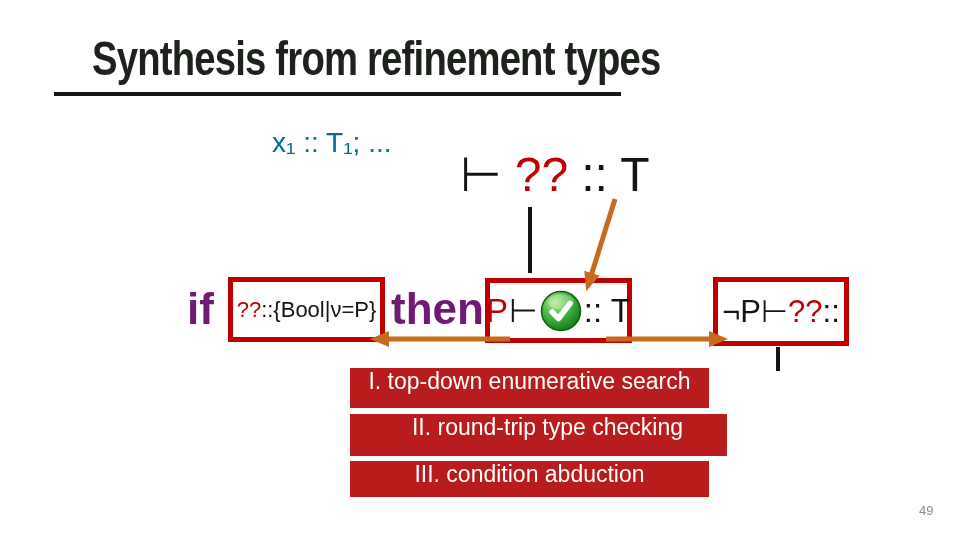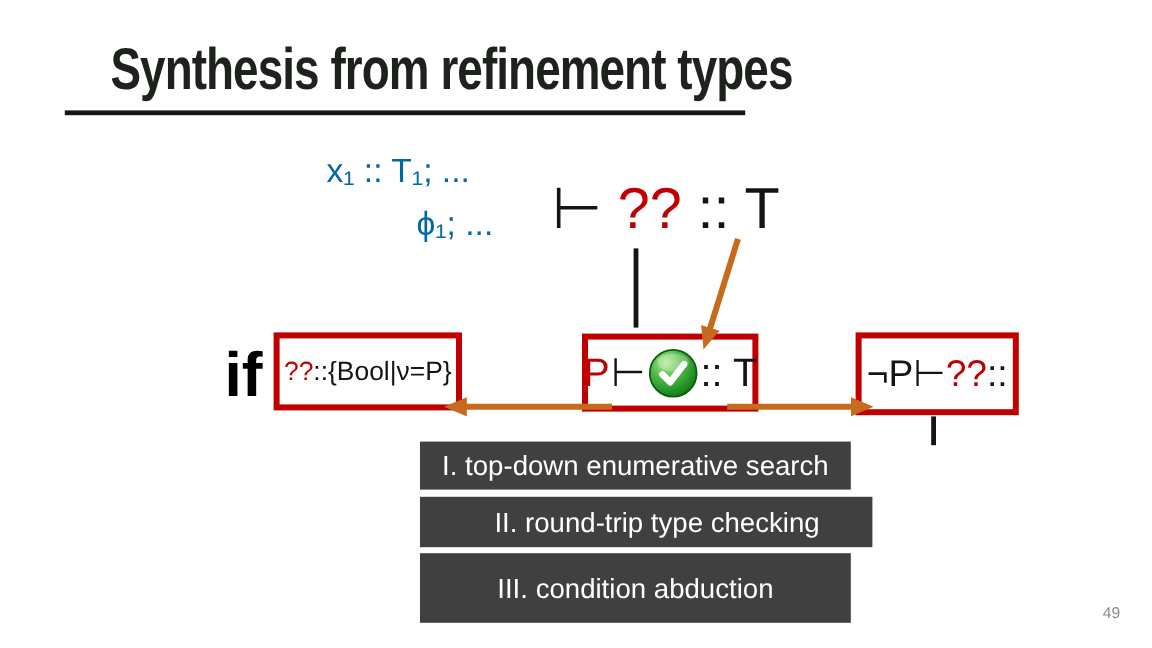--- a/index.html
+++ b/index.html
@@ -18,72 +18,72 @@
   .title-rule{position:absolute;left:6px;top:92px;width:567px;height:4px;background:#161616;}
 
   
   .ctx{position:absolute;font-size:28px;line-height:1.2;color:#0369a1;white-space:nowrap;}
   .ctx1{left:224px;top:126px;}
   .ctx2{left:299px;top:170px;}
   .judg{position:absolute;left:412px;top:146px;font-size:48px;line-height:1.2;display:flex;gap:13px;white-space:nowrap;}
   .hole{color:#C00000;}
 
   
-  .kw{position:absolute;top:287px;font-size:52px;font-weight:700;line-height:1;color:#000000;z-index:10;}
+  .kw{position:absolute;top:287px;font-size:44px;font-weight:700;line-height:1;color:#701a75;z-index:10;}
   .kw-if{left:139px;}
   .kw-then{left:343px;}
   .kw-else{left:591px;}
 
   
   .redbox{
     position:absolute;box-sizing:border-box;border:5px solid #C00000;background:transparent;
     display:flex;align-items:center;justify-content:center;z-index:20;white-space:nowrap;
   }
   .cond-box{left:180px;top:277px;width:157px;height:65px;font-size:22px;}
   .then-box{left:437px;top:278px;width:147px;height:65px;font-size:33px;gap:1px;}
   .else-box{left:665px;top:277px;width:136px;height:69px;font-size:31px;}
   .check{flex:0 0 auto;margin:0 1px;}
 
   
   .overlay{position:absolute;left:0;top:0;z-index:30;pointer-events:none;}
 
   
   .banner{
-    position:absolute;left:302px;width:359px;background:#404040;color:#ffffff;
-    display:flex;align-items:center;justify-content:center;font-size:23px;z-index:5;
+    position:absolute;left:302px;width:359px;background:#b91c1c;color:#ffffff;
+    display:flex;justify-content:center;font-size:23px;z-index:5;
   }
   .b1{top:368px;height:40px;}
   .b2{top:414px;height:42px;padding-left:18px;}
-  .b3{top:461px;height:58px;}
+  .b3{top:461px;height:36px;}
 
   .pagenum{position:absolute;left:871px;top:503px;font-size:13px;color:#8c8c8c;}
 </style>
 </head>
 <body>
 
 <div class="slide">
 
   <h1 class="title">Synthesis from refinement types</h1>
   <div class="title-rule"></div>
 
   <div class="ctx ctx1">x₁ :: T₁; ...</div>
-  <div class="ctx ctx2">ϕ₁; ...</div>
   <div class="judg">
     <span>⊢</span>
     <span class="hole">??</span>
     <span>:: T</span>
   </div>
 
   <span class="kw kw-if">if</span>
 
   <div class="redbox cond-box">
     <span class="hole">??</span>
       <span>::{Bool|ν=P}</span>
   </div>
 
+  <span class="kw kw-then">then</span>
 
   <div class="redbox then-box">
     <span class="hole">P</span>
       <span>⊢</span>
     <svg class="check" width="42" height="42" viewBox="0 0 42 42">
       <defs>
         <radialGradient id="gGreen" cx="35%" cy="28%" r="78%">
           <stop offset="0%" stop-color="#b2ec8e"></stop>
           <stop offset="45%" stop-color="#4db84a"></stop>
           <stop offset="100%" stop-color="#0f7a12"></stop>

